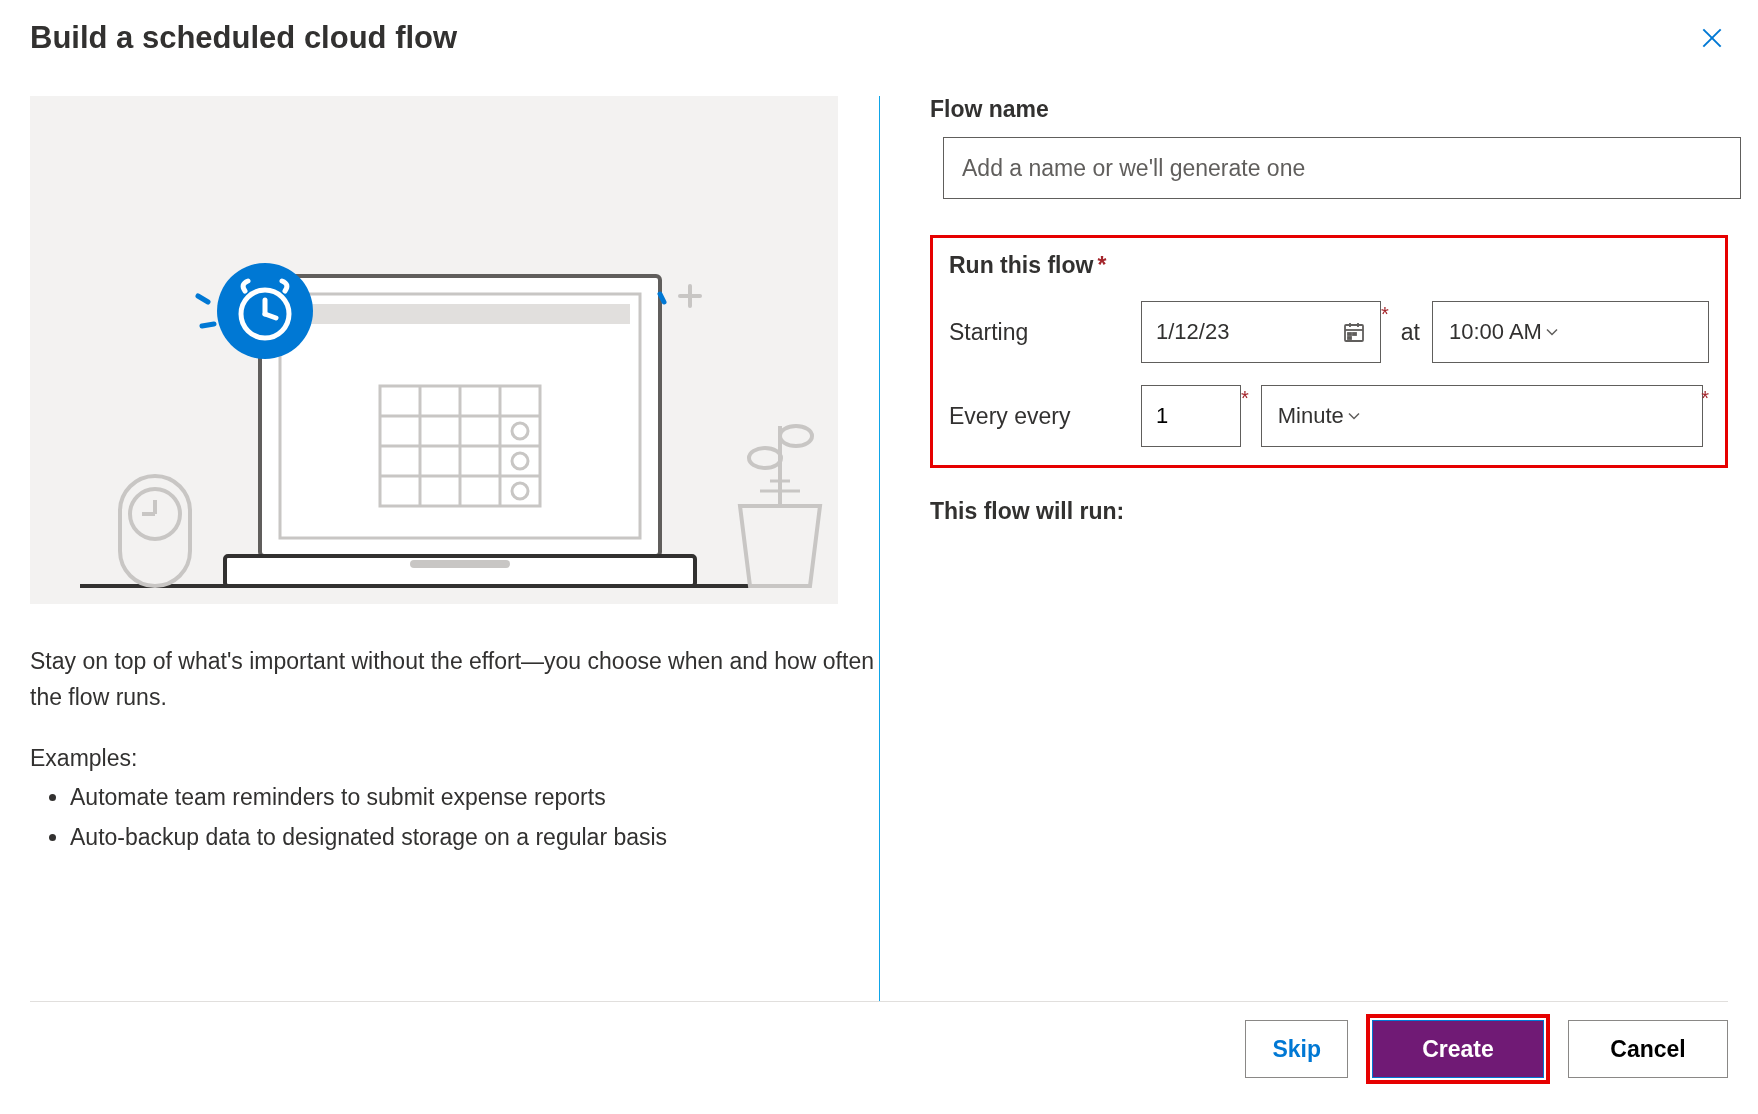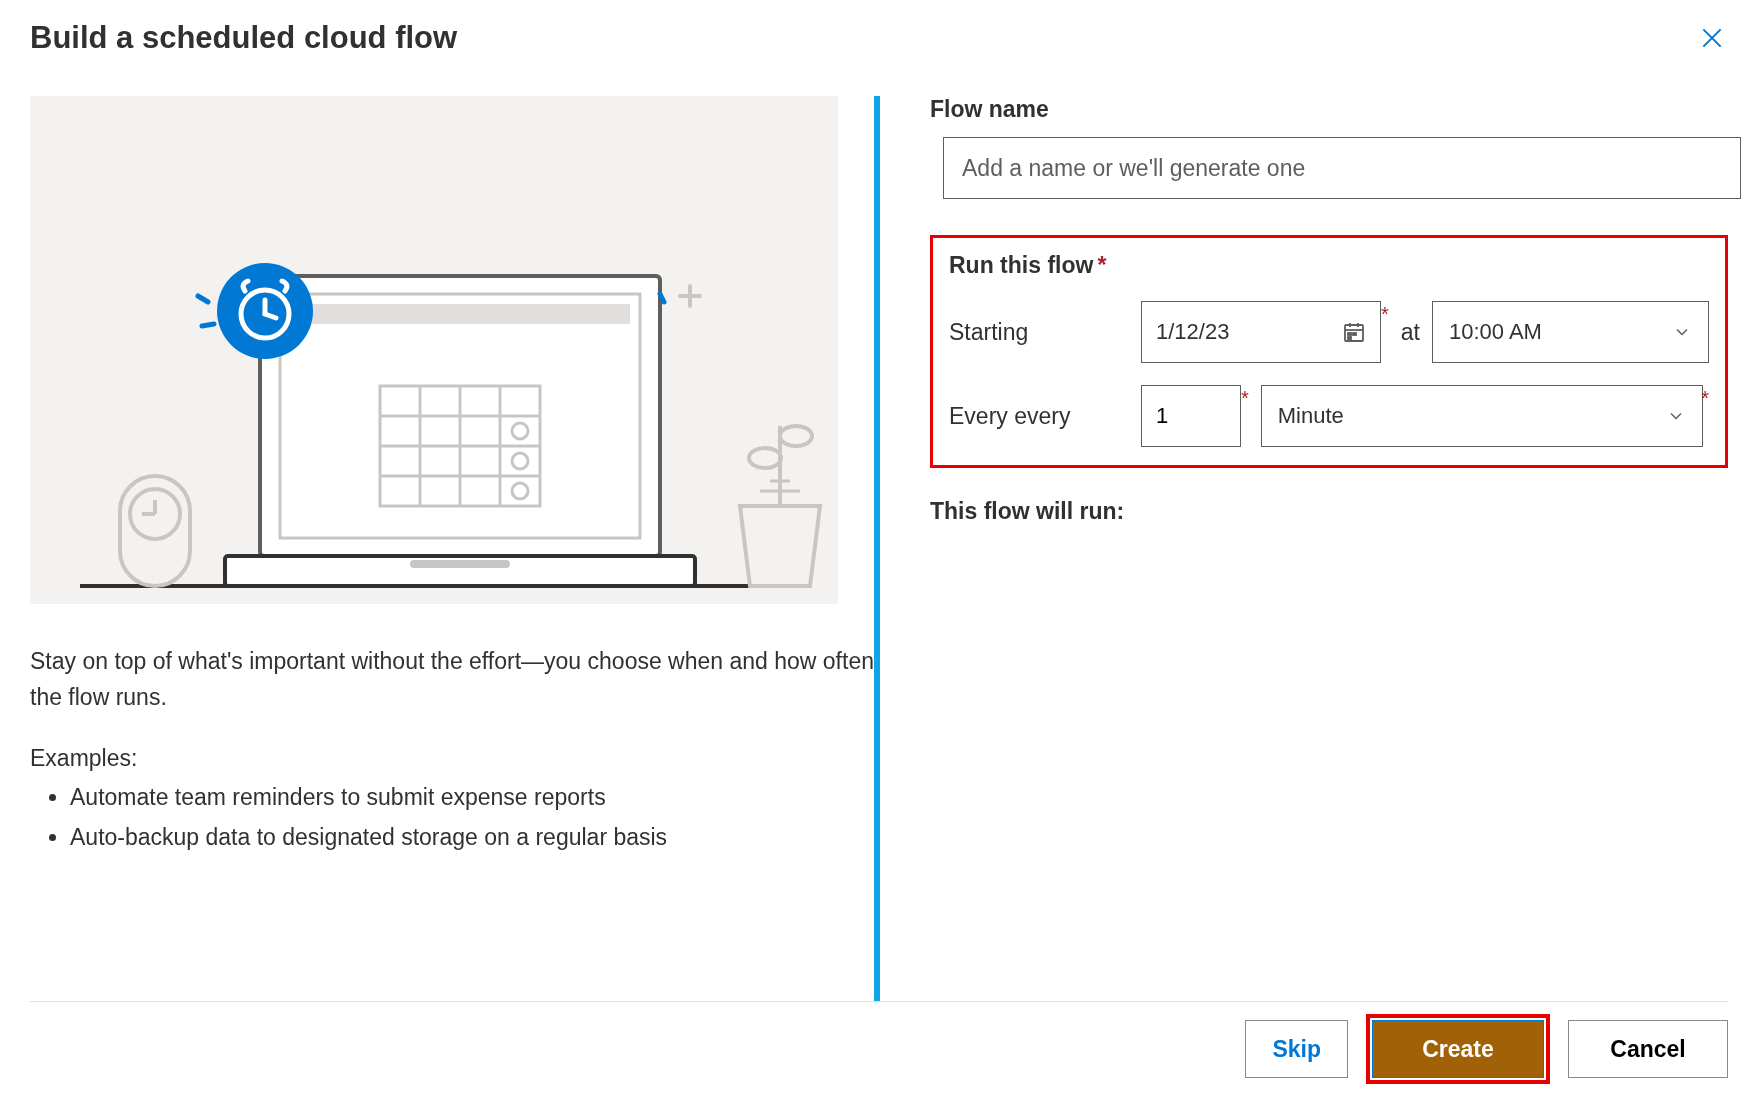--- a/index.html
+++ b/index.html
@@ -37,21 +37,21 @@
   .close-btn svg { width: 26px; height: 26px; }
 
   .content {
     display: flex;
     flex: 1;
     gap: 0;
   }
 
   .left-panel {
     width: 850px;
-    border-right: 6px solid #0ea5e9;
+    border-right: 1px solid #0ea5e9;
   }
   .illustration {
     width: 808px;
     height: 508px;
     background: #f3f2f1;
     margin-bottom: 40px;
     position: relative;
     overflow: hidden;
   }
   .description {
@@ -126,21 +126,20 @@
   }
   .cal-icon { width: 24px; height: 24px; color: #605e5c; }
   .small-req { color: #a4262c; font-size: 20px; align-self: flex-start; margin-top: 2px; margin-left: -12px; }
   .at-label { font-size: 23px; }
   .select-input {
     flex: 1;
     height: 62px;
     border: 1px solid #605e5c;
     display: flex;
     align-items: center;
-    justify-content: space-between;
     padding: 0 16px;
     font-size: 22px;
     background: #fff;
   }
   .chevron { width: 20px; height: 20px; color: #605e5c; }
   .num-input {
     width: 100px;
     height: 62px;
     border: 1px solid #605e5c;
     padding: 0 14px;
@@ -175,21 +174,21 @@
     border: 1px solid #8a8886;
     background: #fff;
     cursor: pointer;
     display: flex;
     align-items: center;
     justify-content: center;
     min-width: 86px;
   }
   .btn-skip { color: #0078d4; font-weight: 600; }
   .btn-create {
-    background: #a16207;
+    background: #701a75;
     color: #fff;
     border-color: #0078d4;
     min-width: 172px;
   }
   .btn-cancel { min-width: 160px; }
   .create-wrap {
     border: 4px solid #e60000;
     padding: 2px;
   }
 </style>

